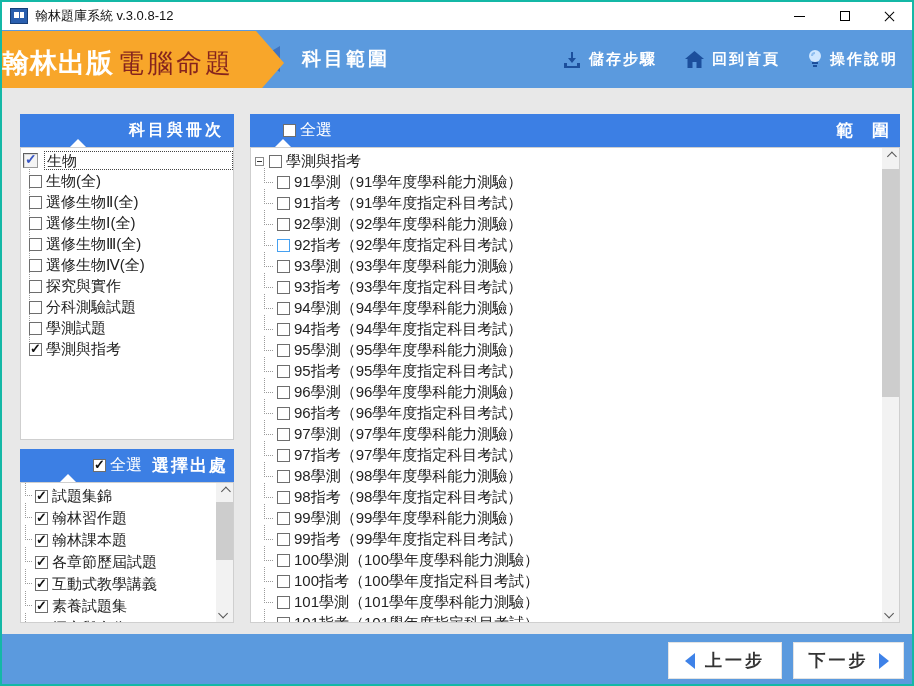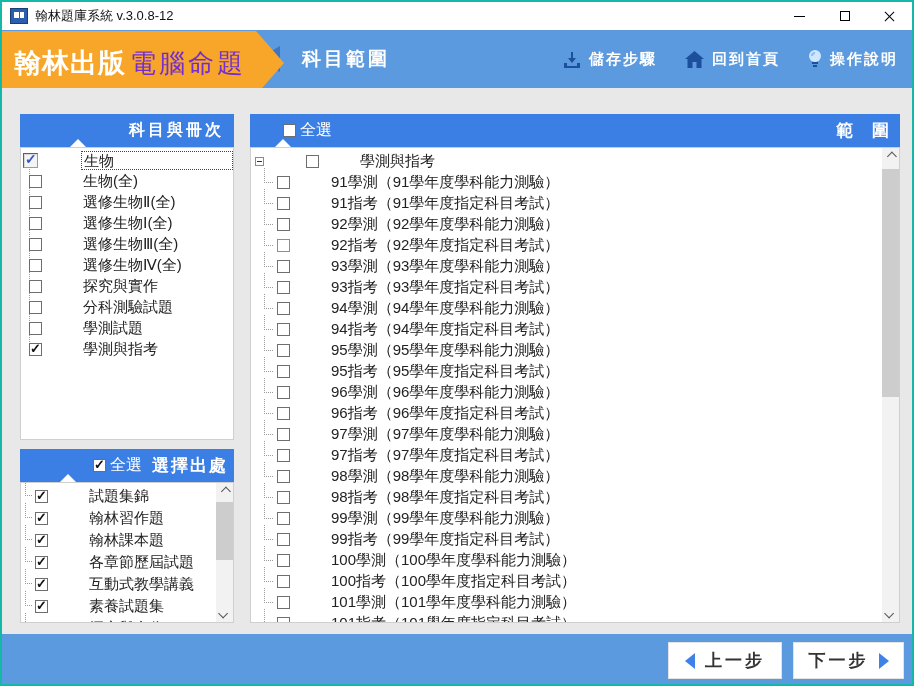--- a/index.html
+++ b/index.html
@@ -22,24 +22,24 @@
   .glyph-close { position:relative; width:11px; height:11px; }
   .glyph-close::before,.glyph-close::after { content:''; position:absolute; left:-1px; top:5px; width:13px; height:1px; background:#000; }
   .glyph-close::before { transform:rotate(45deg); }
   .glyph-close::after { transform:rotate(-45deg); }
 
   
   .appheader { position:absolute; left:0; top:28px; right:0; height:58px; background:#5b9ade; }
   .brand-shadow { position:absolute; left:256px; top:16px; width:0; height:0;
     border-top:13px solid transparent; border-bottom:13px solid transparent; border-right:22px solid #3e74c2; }
   .brand-tag { position:absolute; left:0; top:1px; width:282px; height:64px; background:#f8a62a;
-    display:flex; align-items:center; padding-left:12px;
+    display:flex; align-items:center; 
     clip-path:polygon(0 0, 254px 0, 282px 50%, 254px 100%, 0 100%); }
   .brand-bold { font-size:27px; font-weight:bold; color:#fff; letter-spacing:1px; }
-  .brand-light { font-size:26px; color:#6d28d9; letter-spacing:3px; margin-left:4px; opacity:.95; font-weight:400;text-align:center; }
+  .brand-light { font-size:26px; color:#7f1d1d; letter-spacing:3px; margin-left:4px; opacity:.95; font-weight:400;text-align:center; }
   .page-title { position:absolute; left:300px; top:0; height:58px; display:flex; align-items:center;
     font-size:19px; font-weight:bold; color:#fff; letter-spacing:3px; }
   .header-actions { position:absolute; right:14px; top:0; height:58px; display:flex; align-items:center; gap:28px; }
   .action { display:flex; align-items:center; gap:8px; cursor:pointer; }
   .action-label { color:#fff; font-size:15px; font-weight:bold; letter-spacing:2px; }
   .action svg { display:block; }
 
   
   .content { position:absolute; left:0; top:86px; right:0; bottom:50px; background:#e8e8e8; }
 
@@ -60,21 +60,21 @@
   .ph-range .pointer { left:25px; }
   .ph-range .range-title { margin-left:auto; font-weight:bold; font-size:17px; letter-spacing:7px; padding-right:4px; }
 
   .listbox { position:absolute; background:#fff; border:1px solid #cfcfcf; overflow:hidden; }
   .lb-subject { left:18px; top:59px; width:214px; height:293px; padding-top:2px; }
   .lb-source  { left:18px; top:394px; width:214px; height:141px; padding-top:2px; }
   .lb-range   { left:248px; top:59px; width:650px; height:476px; padding-top:3px; }
   .lb-range .rows { width:633px; }
 
   
-  .row { display:flex; align-items:center; height:21px; font-size:15px; color:#222; position:relative; white-space:nowrap;gap:37px; }
+  .row { display:flex; align-items:center; height:21px; font-size:15px; color:#222; position:relative; white-space:nowrap; }
   .row.child { padding-left:8px; }
   .row.child::before { content:''; position:absolute; left:8px; top:-4px; width:7px; height:14px;
     border-left:1px dotted #9a9a9a; border-bottom:1px dotted #9a9a9a; }
   .lb-source .row { height:22px; }
   .lb-source .row.child { padding-left:14px; }
   .lb-source .row.child::before { left:4px; width:6px; }
   .lb-range .row { height:21px; }
   .lb-range .row.child { padding-left:26px; }
   .lb-range .row.child::before { left:13px; width:8px; }
 

